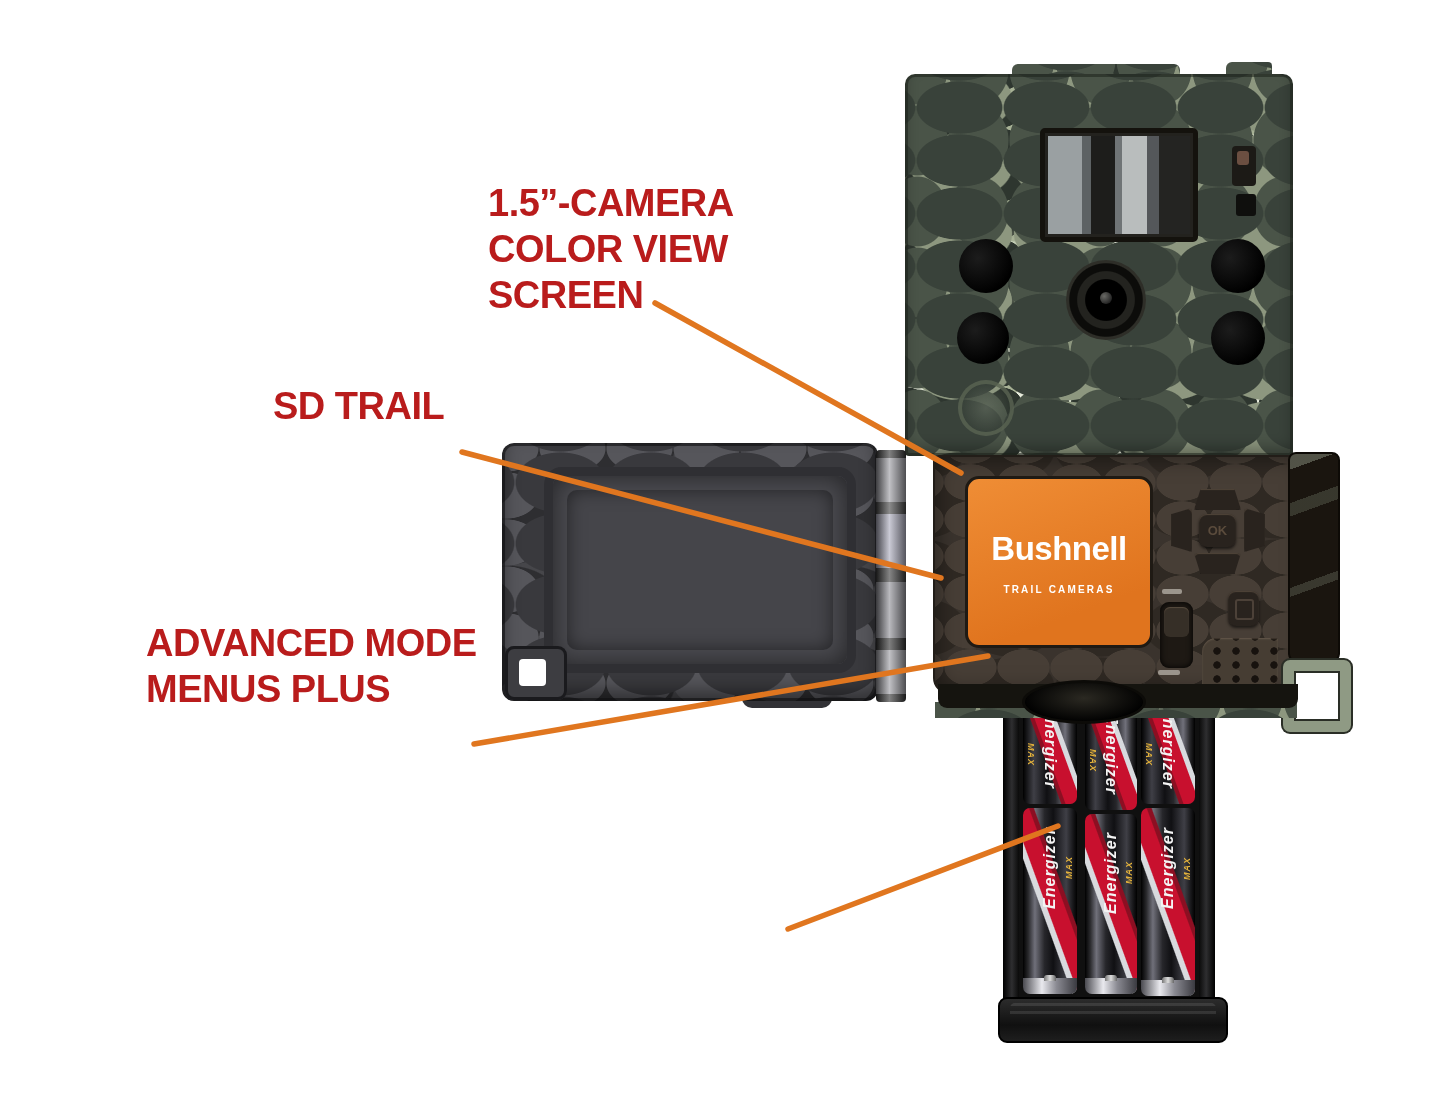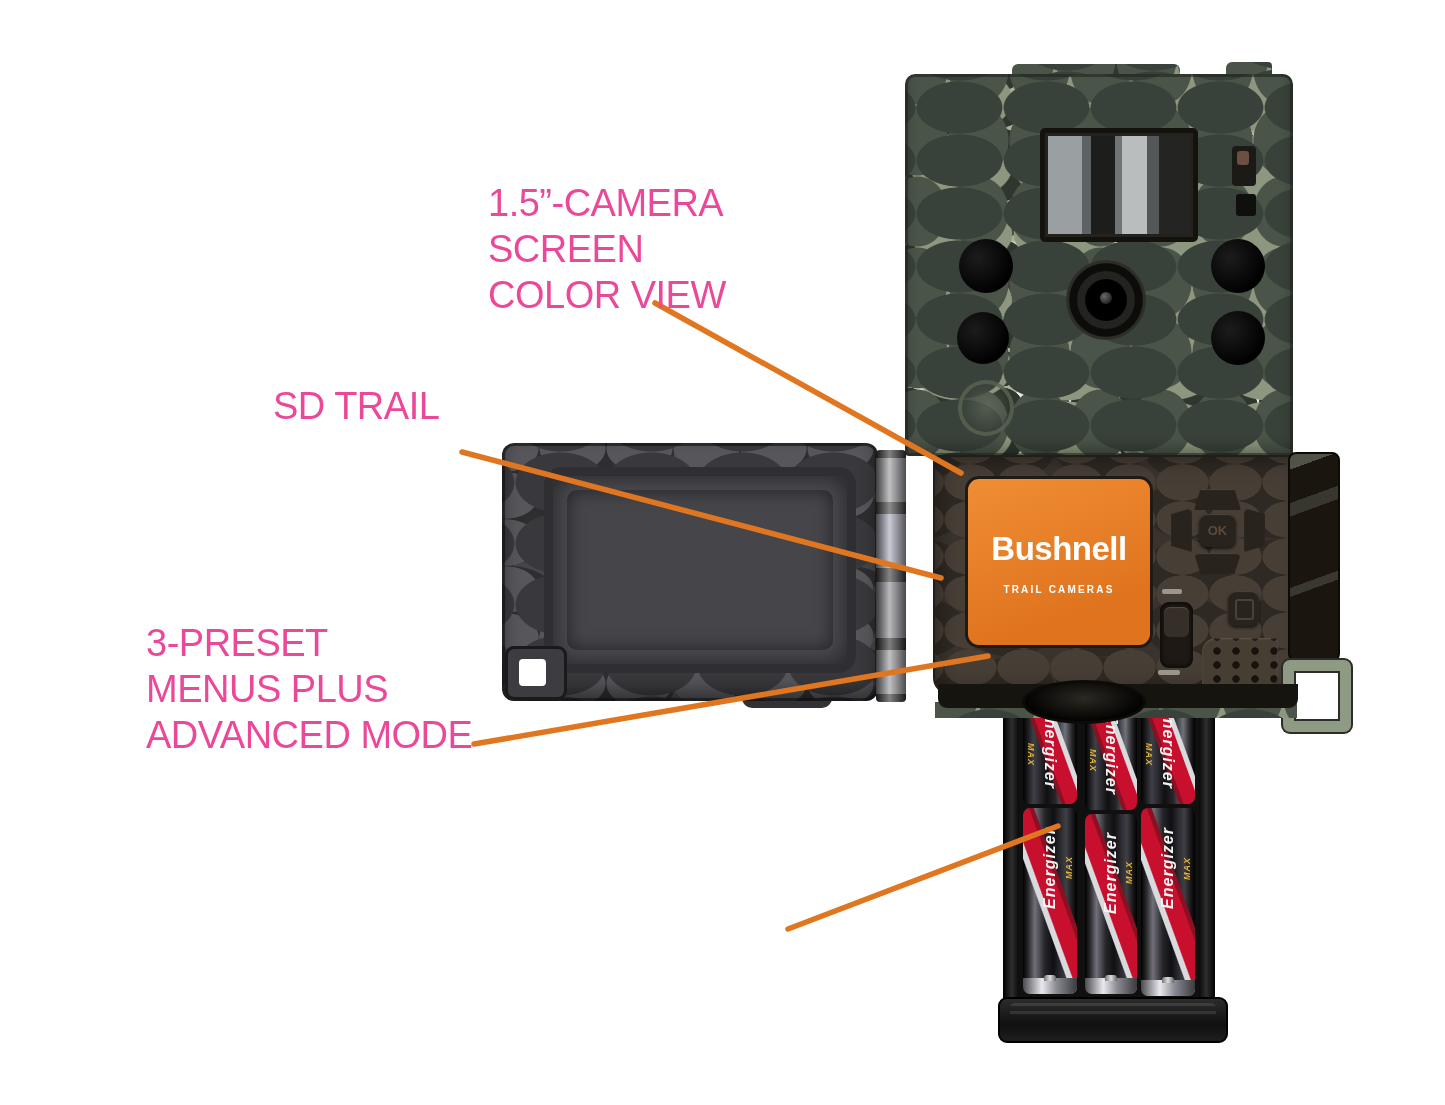--- a/index.html
+++ b/index.html
@@ -1,20 +1,20 @@
 <!DOCTYPE html>
 <html><head>
 <meta charset="utf-8">
 <style>
   html,body{margin:0;padding:0;background:#fff;}
   .stage{position:relative;width:1445px;height:1105px;background:#ffffff;overflow:hidden;
          font-family:"Liberation Sans",sans-serif;}
 
   
-  .callout{position:absolute;color:#ec4899;font-weight:normal;font-size:38px;line-height:46px;
+  .callout{position:absolute;color:#b91c1c;font-weight:bold;font-size:38px;line-height:46px;
            letter-spacing:-0.5px;white-space:nowrap;z-index:20;}
   #callout-screen{left:488px;top:180px;}
   #callout-sd{left:273px;top:383px;}
   #callout-menus{left:146px;top:620px;}
   #callout-battery{left:497px;top:846px;}
 
   
   .camo{background-color:#c5cfb6;
     background-image:
       radial-gradient(closest-side,#39423a 97%,transparent),
@@ -162,30 +162,29 @@
   
   #leader-overlay{position:absolute;left:0;top:0;z-index:15;pointer-events:none;}
 </style>
 </head>
 <body>
 
 <div class="stage">
 
   <div class="callout" id="callout-screen">
     <div>1.5”-CAMERA</div>
+    <div>COLOR VIEW</div>
     <div>SCREEN</div>
-    <div>COLOR VIEW</div>
   </div>
   <div class="callout" id="callout-sd">
     <div>SD TRAIL</div>
   </div>
   <div class="callout" id="callout-menus">
-    <div>3-PRESET</div>
+    <div>ADVANCED MODE</div>
     <div>MENUS PLUS</div>
-    <div>ADVANCED MODE</div>
   </div>
   <div class="callout" id="callout-battery">
   </div>
 
   <div class="front-tab camo" id="front-tab-a"></div>
   <div class="front-tab camo" id="front-tab-b"></div>
   <div class="camo" id="front"></div>
   <div id="pir">
       <div class="glass"></div>
     </div>

